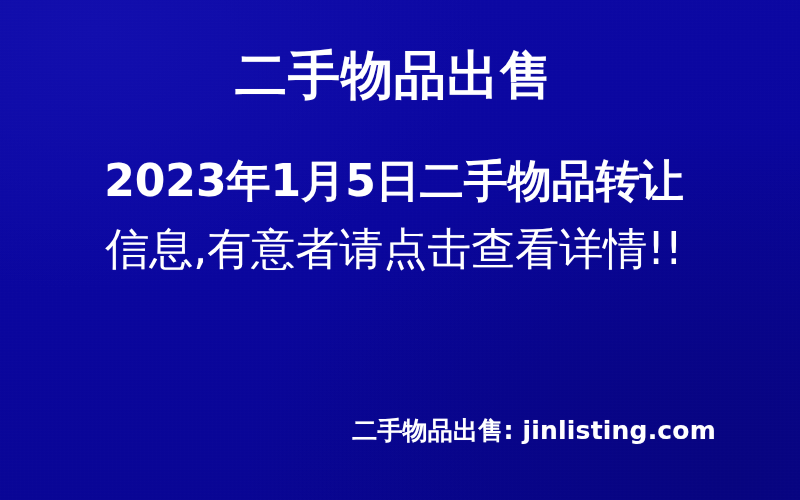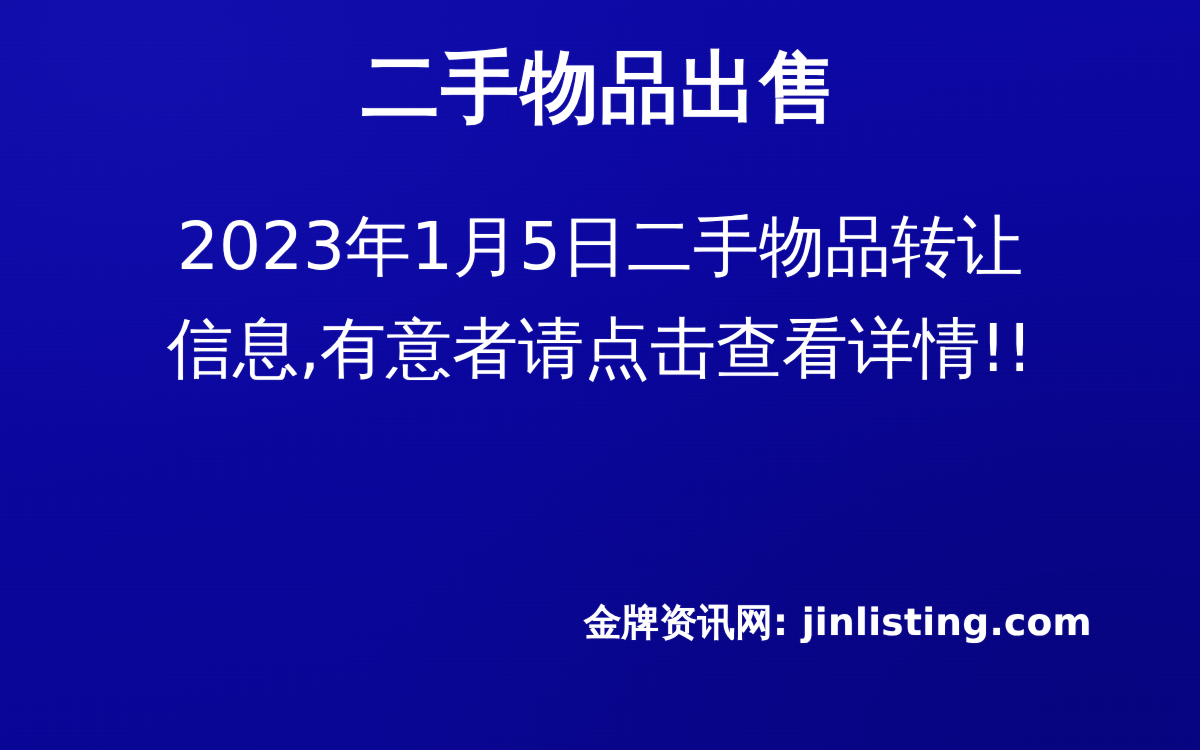--- a/index.html
+++ b/index.html
@@ -34,25 +34,26 @@
     pointer-events: none;
     opacity: .055;
     background-image:
       repeating-linear-gradient(0deg, rgba(255,255,255,.10) 0 1px, rgba(0,0,0,0) 1px 3px),
       repeating-linear-gradient(90deg, rgba(255,255,255,.07) 0 1px, rgba(0,0,0,0) 1px 4px);
   }
 
   .layer {
     position: absolute;
     left: 0;
-    right: 0;
+    right: 12px;
     text-align: center;
     color: #ffffff;
     white-space: nowrap;
     z-index: 2;
+    margin-top: 16px;
   }
 
   #headline {
     top: 28px;
     font-size: 52px;
     line-height: 62px;
     font-weight: 700;
     letter-spacing: 1px;
     text-shadow: 0 0 1px rgba(255,255,255,.35);
   }
@@ -64,21 +65,21 @@
   .body-line {
     display: block;
     font-size: 44px;
     line-height: 68px;
     font-weight: 400;
     letter-spacing: 0px;
     text-shadow: 0 0 1px rgba(255,255,255,.30);
   }
 
   .body-line.line-1 {
-    font-weight: 400;
+    font-weight: 700;
   }
 
   #footer-block {
     top: 400px;
     text-align: right;
     padding-right: 72px;
   }
 
   #footer-text {
     font-size: 25px;
@@ -94,16 +95,16 @@
 <div id="banner">
 
   <div class="layer" id="headline">二手物品出售</div>
 
   <div class="layer" id="body-block">
     <span class="body-line line-1">2023年1月5日二手物品转让</span>
     <span class="body-line line-2">信息,有意者请点击查看详情!!</span>
   </div>
 
   <div class="layer" id="footer-block">
-    <span id="footer-text">金牌资讯网: jinlisting.com</span>
+    <span id="footer-text">二手物品出售: jinlisting.com</span>
   </div>
 
 </div>
 
 </body></html>

